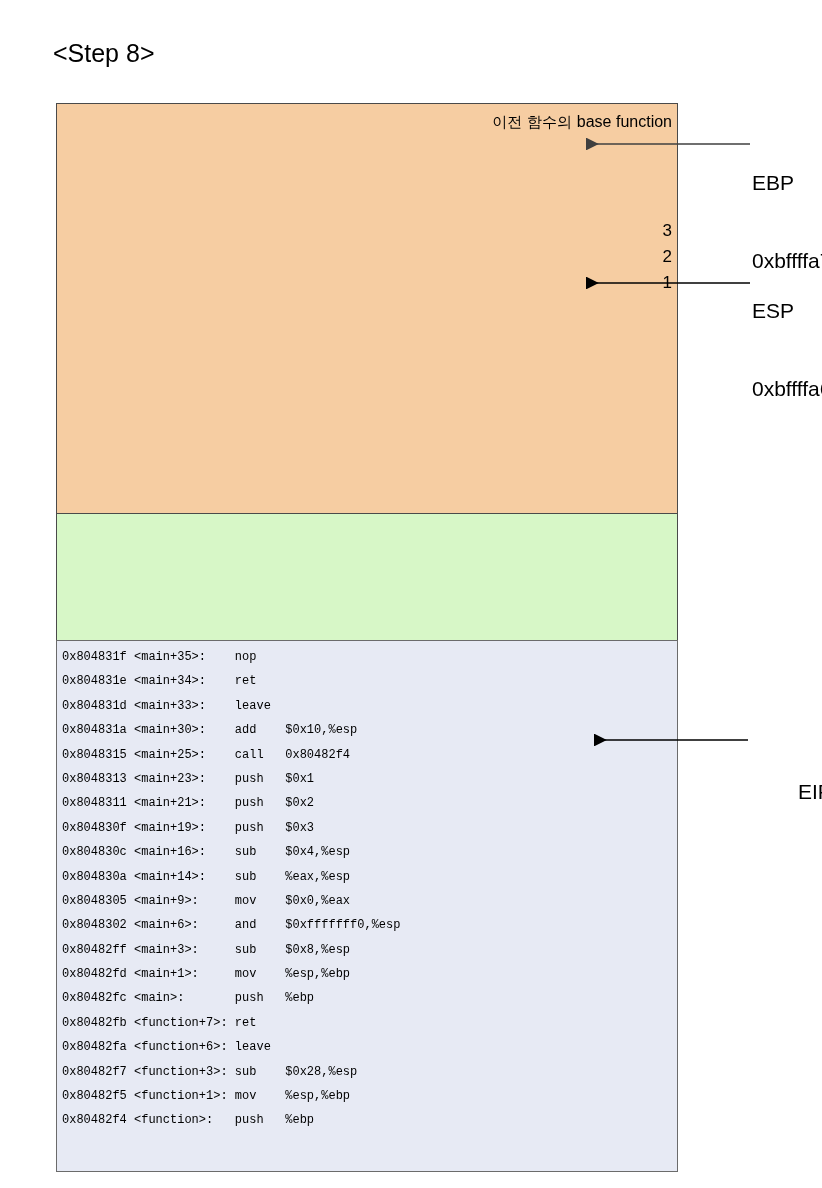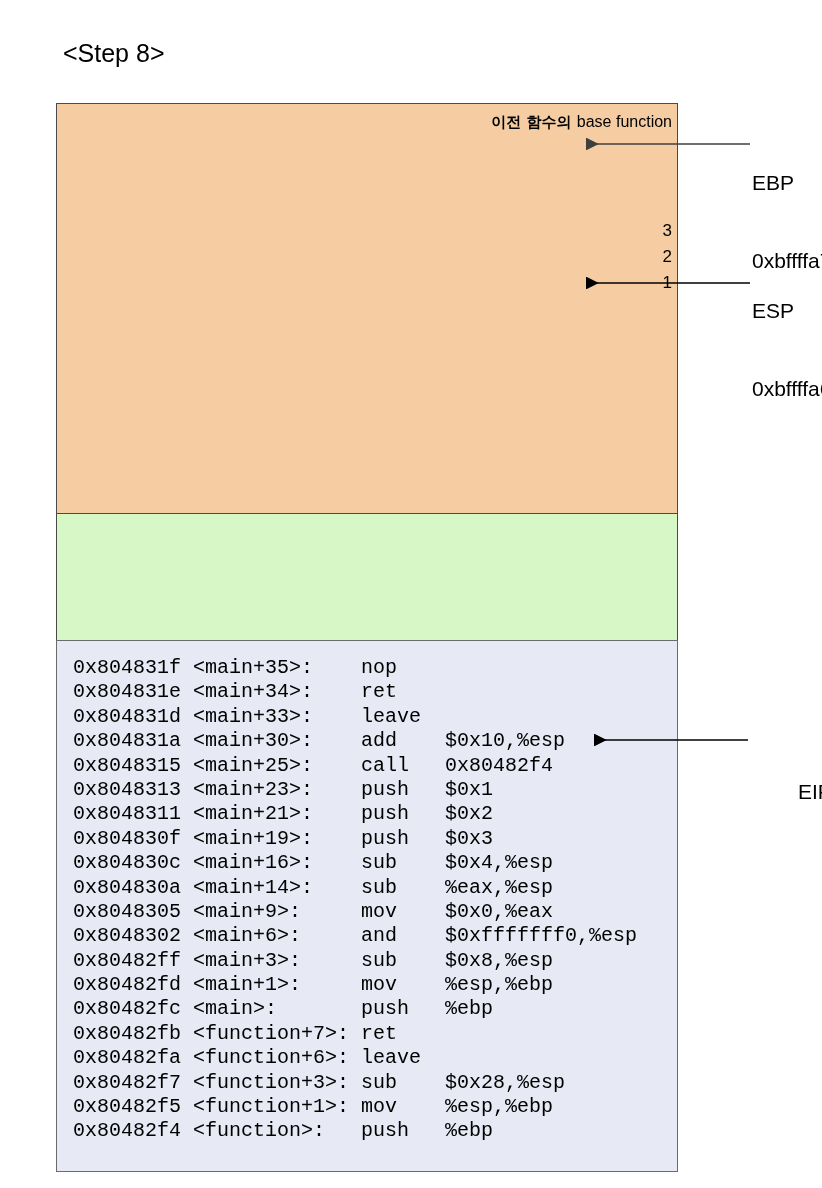--- a/index.html
+++ b/index.html
@@ -11,21 +11,21 @@
     width: 822px;
     height: 1188px;
     position: relative;
     font-family: "Liberation Sans", sans-serif;
     color: #000000;
     overflow: hidden;
   }
 
   #page-title {
     position: absolute;
-    left: 63px;
+    left: 53px;
     top: 38px;
     font-size: 25px;
     line-height: 30px;
     color: #000;
     white-space: pre;
   }
 
   
   .stack-box {
     position: absolute;
@@ -58,21 +58,20 @@
     top: 111px;
     width: 292px;
     text-align: right;
     font-size: 16px;
     line-height: 22px;
     white-space: pre;
   }
   #saved-ebp-label .kr {
     font-family: "DejaVu Sans", "Liberation Sans", sans-serif;
     font-size: 15px;
-    font-weight: bold;
   }
   #saved-ebp-label .en {
     font-family: "Liberation Sans", sans-serif;
     font-size: 16px;
   }
 
   .arg-value {
     position: absolute;
     width: 60px;
     text-align: right;
@@ -108,25 +107,25 @@
     height: 1188px;
     pointer-events: none;
   }
 
   
   #disasm-list {
     position: absolute;
     left: 62px;
     top: 645px;
     width: 610px;
-    margin: 11px;
+    margin: 0;
     padding: 0;
     list-style: none;
     font-family: "Liberation Mono", "DejaVu Sans Mono", monospace;
-    font-size: 20px;
+    font-size: 12px;
     line-height: 24.4px;
     color: #000;
     white-space: pre;
   }
   #disasm-list li {
     height: 24.4px;
     white-space: pre;
   }
 </style>
 </head>

